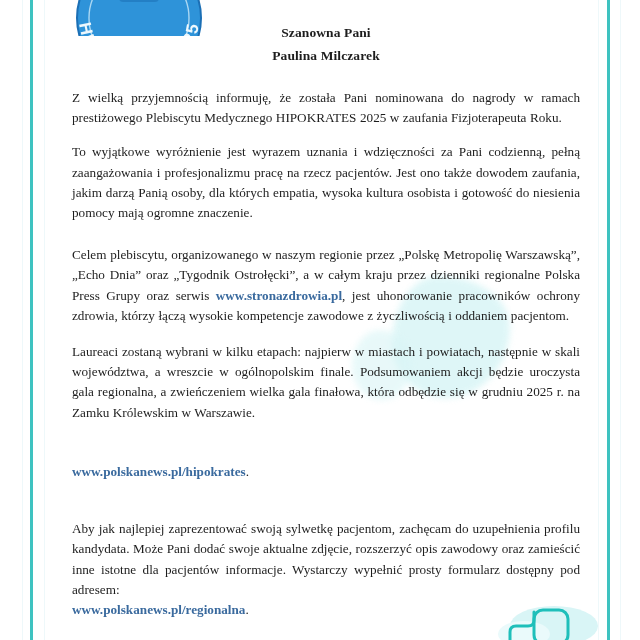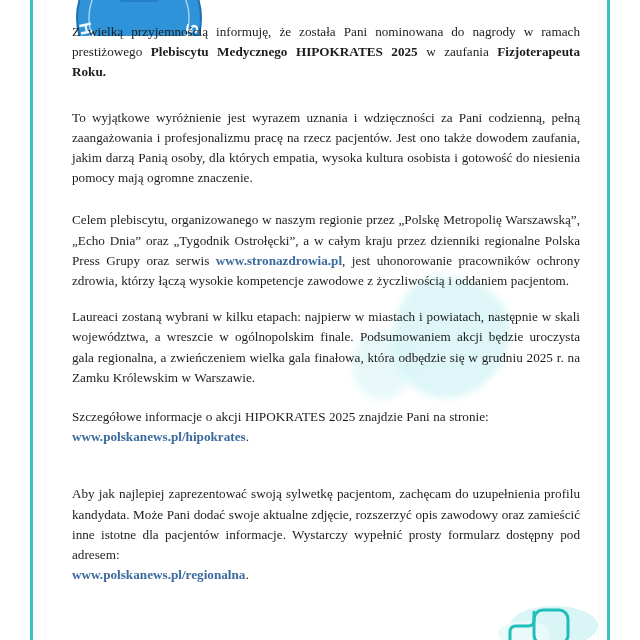--- a/index.html
+++ b/index.html
@@ -119,27 +119,27 @@
 
   p.body {
     text-align: justify;
     font-size: 13.2px;
     line-height: 20.2px;
     margin: 0;
     letter-spacing: 0;
     word-spacing: .2px;
   }
   p.p1 { margin-top: 22px; }
-  p.p2 { margin-top: 25px; }
+  p.p2 { margin-top: 14px; }
   p.p3 { margin-top: 22px; }
   p.p4 { margin-top: 16px; }
   p.p5 { margin-top: 19px; text-align: left; }
   p.p6 { margin-top: 37px; }
 
-  b.strong { font-weight: bold; }
+  b.strong { font-weight: normal; }
 
   a.link, .link {
     color: #3a6a9e;
     font-weight: bold;
     text-decoration: none;
   }
 </style>
 </head>
 <body>
 
@@ -170,31 +170,33 @@
       <path d="M 134 52 l -12 -7 l 0 14 z" fill="#4fa9e4"></path>
       <text font-family="Liberation Sans, sans-serif" font-size="17" font-weight="bold" fill="#eef8fd" letter-spacing="1.6">
         <textPath href="#arcpath" startOffset="50%" text-anchor="middle">HIPOKRATES 2025</textPath>
       </text>
     </svg>
   </div>
 
   <div class="sheet">
 
     <div class="salutation">
+      <div class="line1">Szanowna Pani</div>
+      <div class="line2">Paulina Milczarek</div>
     </div>
 
     <p class="body p1"><span>Z wielką przyjemnością informuję, że została Pani nominowana do nagrody w ramach prestiżowego </span><b class="strong">Plebiscytu Medycznego HIPOKRATES 2025</b><span> w zaufania </span><b class="strong">Fizjoterapeuta Roku.</b></p>
 
     <p class="body p2">To wyjątkowe wyróżnienie jest wyrazem uznania i wdzięczności za Pani codzienną, pełną zaangażowania i profesjonalizmu pracę na rzecz pacjentów. Jest ono także dowodem zaufania, jakim darzą Panią osoby, dla których empatia, wysoka kultura osobista i gotowość do niesienia pomocy mają ogromne znaczenie.</p>
 
     <p class="body p3"><span>Celem plebiscytu, organizowanego w naszym regionie przez „Polskę Metropolię Warszawską”, „Echo Dnia” oraz „Tygodnik Ostrołęcki”, a w całym kraju przez dzienniki regionalne Polska Press Grupy oraz serwis </span><span class="link">www.stronazdrowia.pl</span><span>, jest uhonorowanie pracowników ochrony zdrowia, którzy łączą wysokie kompetencje zawodowe z życzliwością i oddaniem pacjentom.</span></p>
 
     <p class="body p4">Laureaci zostaną wybrani w kilku etapach: najpierw w miastach i powiatach, następnie w skali województwa, a wreszcie w ogólnopolskim finale. Podsumowaniem akcji będzie uroczysta gala regionalna, a zwieńczeniem wielka gala finałowa, która odbędzie się w grudniu 2025 r. na Zamku Królewskim w Warszawie.</p>
 
-    <p class="body p5"><span>Szczegółowe informacje o akcji HIPOKRATES 2025 znajdzie Pani na stronie: </span><br><span class="link">www.polskanews.pl/hipokrates</span><span>.</span></p>
+    <p class="body p5"><br><span class="link">www.polskanews.pl/hipokrates</span><span>.</span></p>
 
     <p class="body p6"><span>Aby jak najlepiej zaprezentować swoją sylwetkę pacjentom, zachęcam do uzupełnienia profilu kandydata. Może Pani dodać swoje aktualne zdjęcie, rozszerzyć opis zawodowy oraz zamieścić inne istotne dla pacjentów informacje. Wystarczy wypełnić prosty formularz dostępny pod adresem: </span><br><span class="link">www.polskanews.pl/regionalna</span><span>.</span></p>
 
   </div>
 
   <div class="ornament">
     <svg width="122" height="46" viewBox="0 0 122 46" xmlns="http://www.w3.org/2000/svg">
       <ellipse cx="66" cy="30" rx="44" ry="20" fill="#d9f5f6"></ellipse>
       <ellipse cx="36" cy="38" rx="26" ry="13" fill="#eafafb"></ellipse>
       <path d="M 22 46 L 22 36 Q 22 30 28 30 L 40 30 Q 46 30 46 24 L 46 16" fill="none" stroke="#1fbfba" stroke-width="3" stroke-linecap="round"></path>

